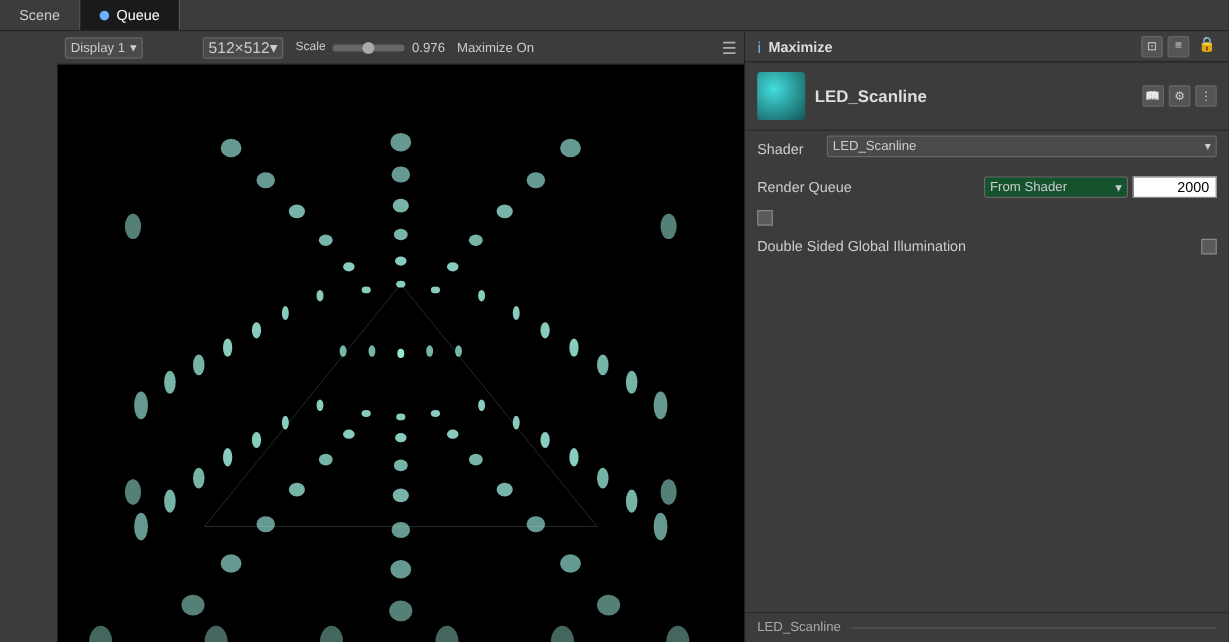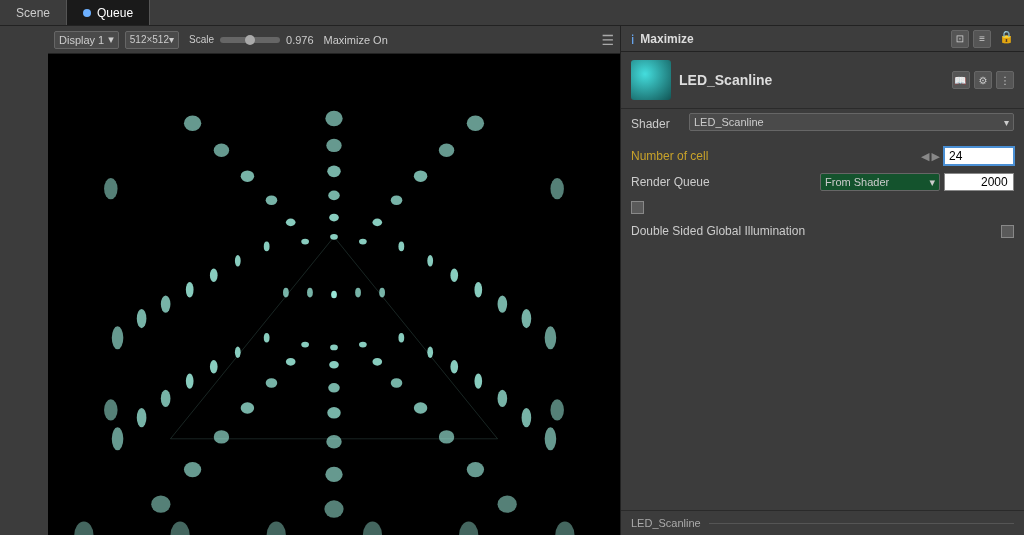--- a/index.html
+++ b/index.html
@@ -82,26 +82,27 @@
       border-radius: 2px;
       display: flex;
       align-items: center;
       gap: 4px;
     }
 
     .res-select {
       background: #4a4a4a;
       border: 1px solid #666;
       color: #ccc;
-      font-size: 10px;
+      font-size: 13px;
       height: 18px;
       padding: 0 4px;
       border-radius: 2px;
       display: flex;
       align-items: center;
+      margin-left: 44px;
     }
 
     .scale-label {
       font-size: 10px;
       color: #ccc;
       margin-left: 4px;
     }
     .scale-slider {
       width: 60px;
       height: 6px;
@@ -522,28 +523,20 @@
     <div class="shader-row">
       <span class="shader-label">Shader</span>
       <div class="shader-select">
         <span>LED_Scanline</span>
         <span class="shader-select-arrow">▾</span>
       </div>
     </div>
 
     <div class="properties-section">
 
-      <div class="prop-row">
-        <span class="prop-label">Number of cell</span>
-        <div class="prop-arrows">
-          <span class="prop-arrow">◀</span>
-          <span class="prop-arrow">▶</span>
-        </div>
-        <input class="prop-input active" type="text" value="24" style="">
-      </div>
 
       <div class="prop-row">
         <span class="prop-label normal">Render Queue</span>
         <div class="prop-select">
           <span>From Shader</span>
           <span>▾</span>
         </div>
         <input class="prop-value" type="text" value="2000" style="margin-left: 4px; padding-left: 36px;">
       </div>
 

